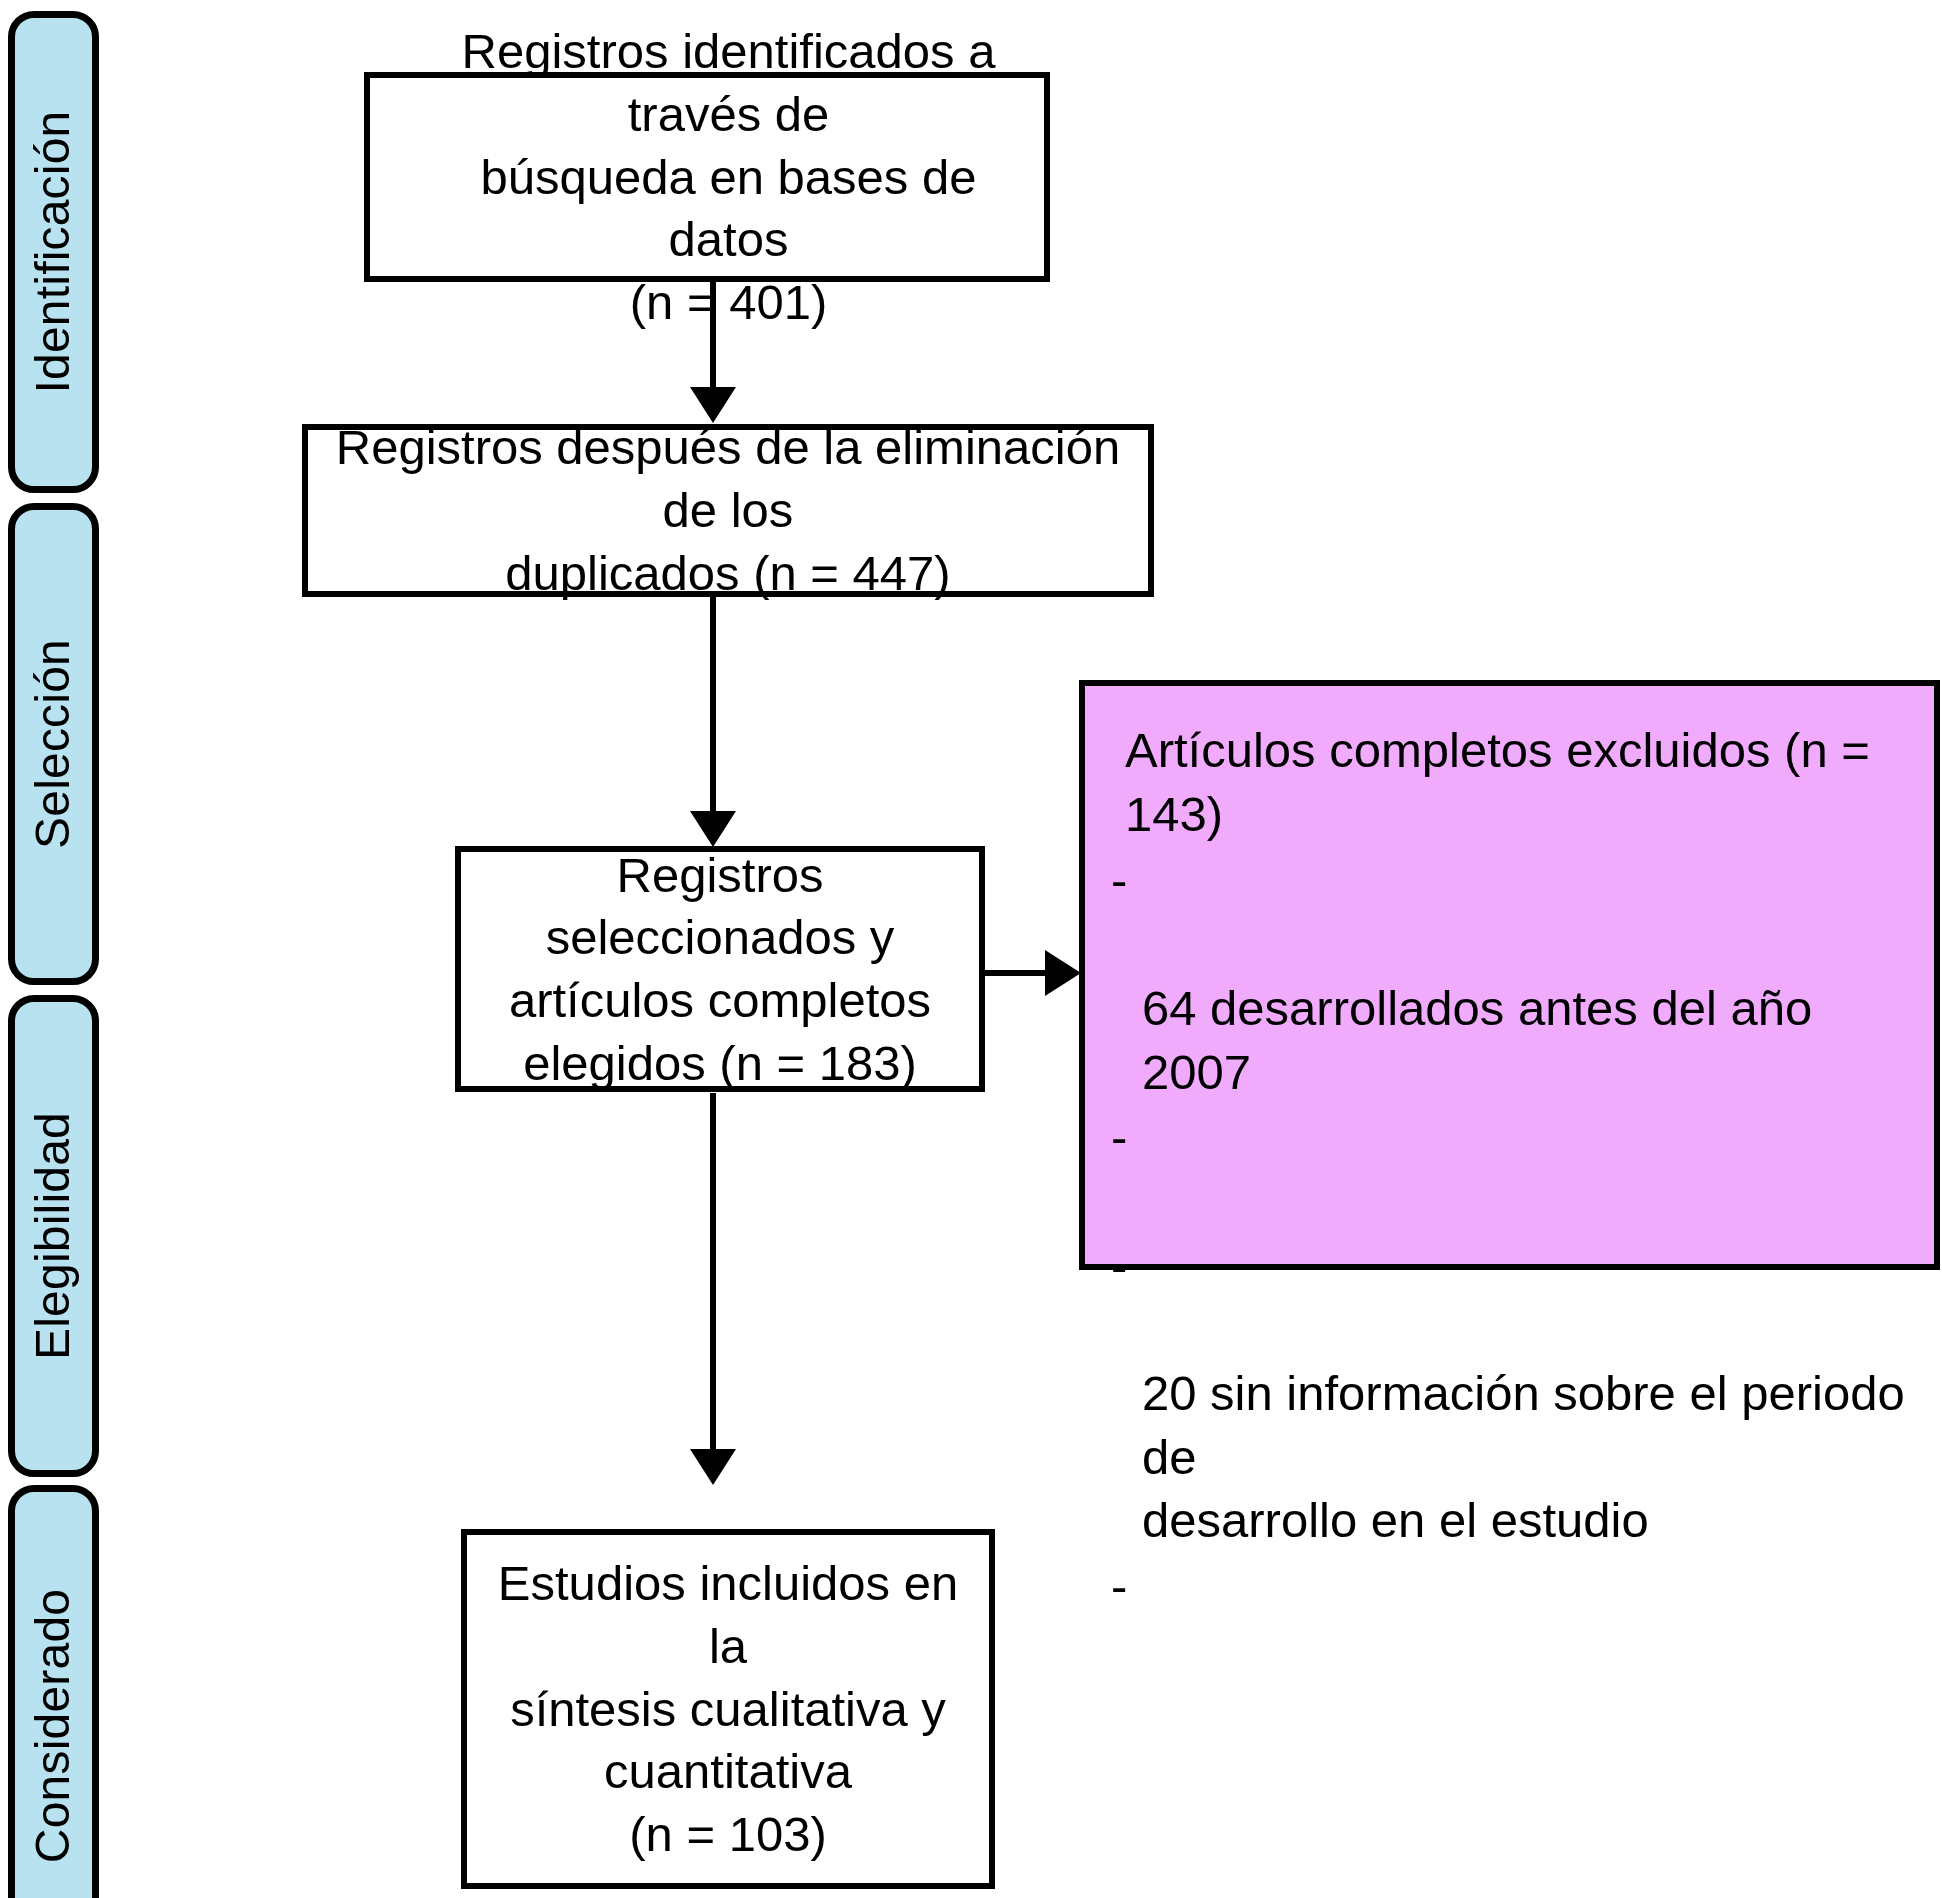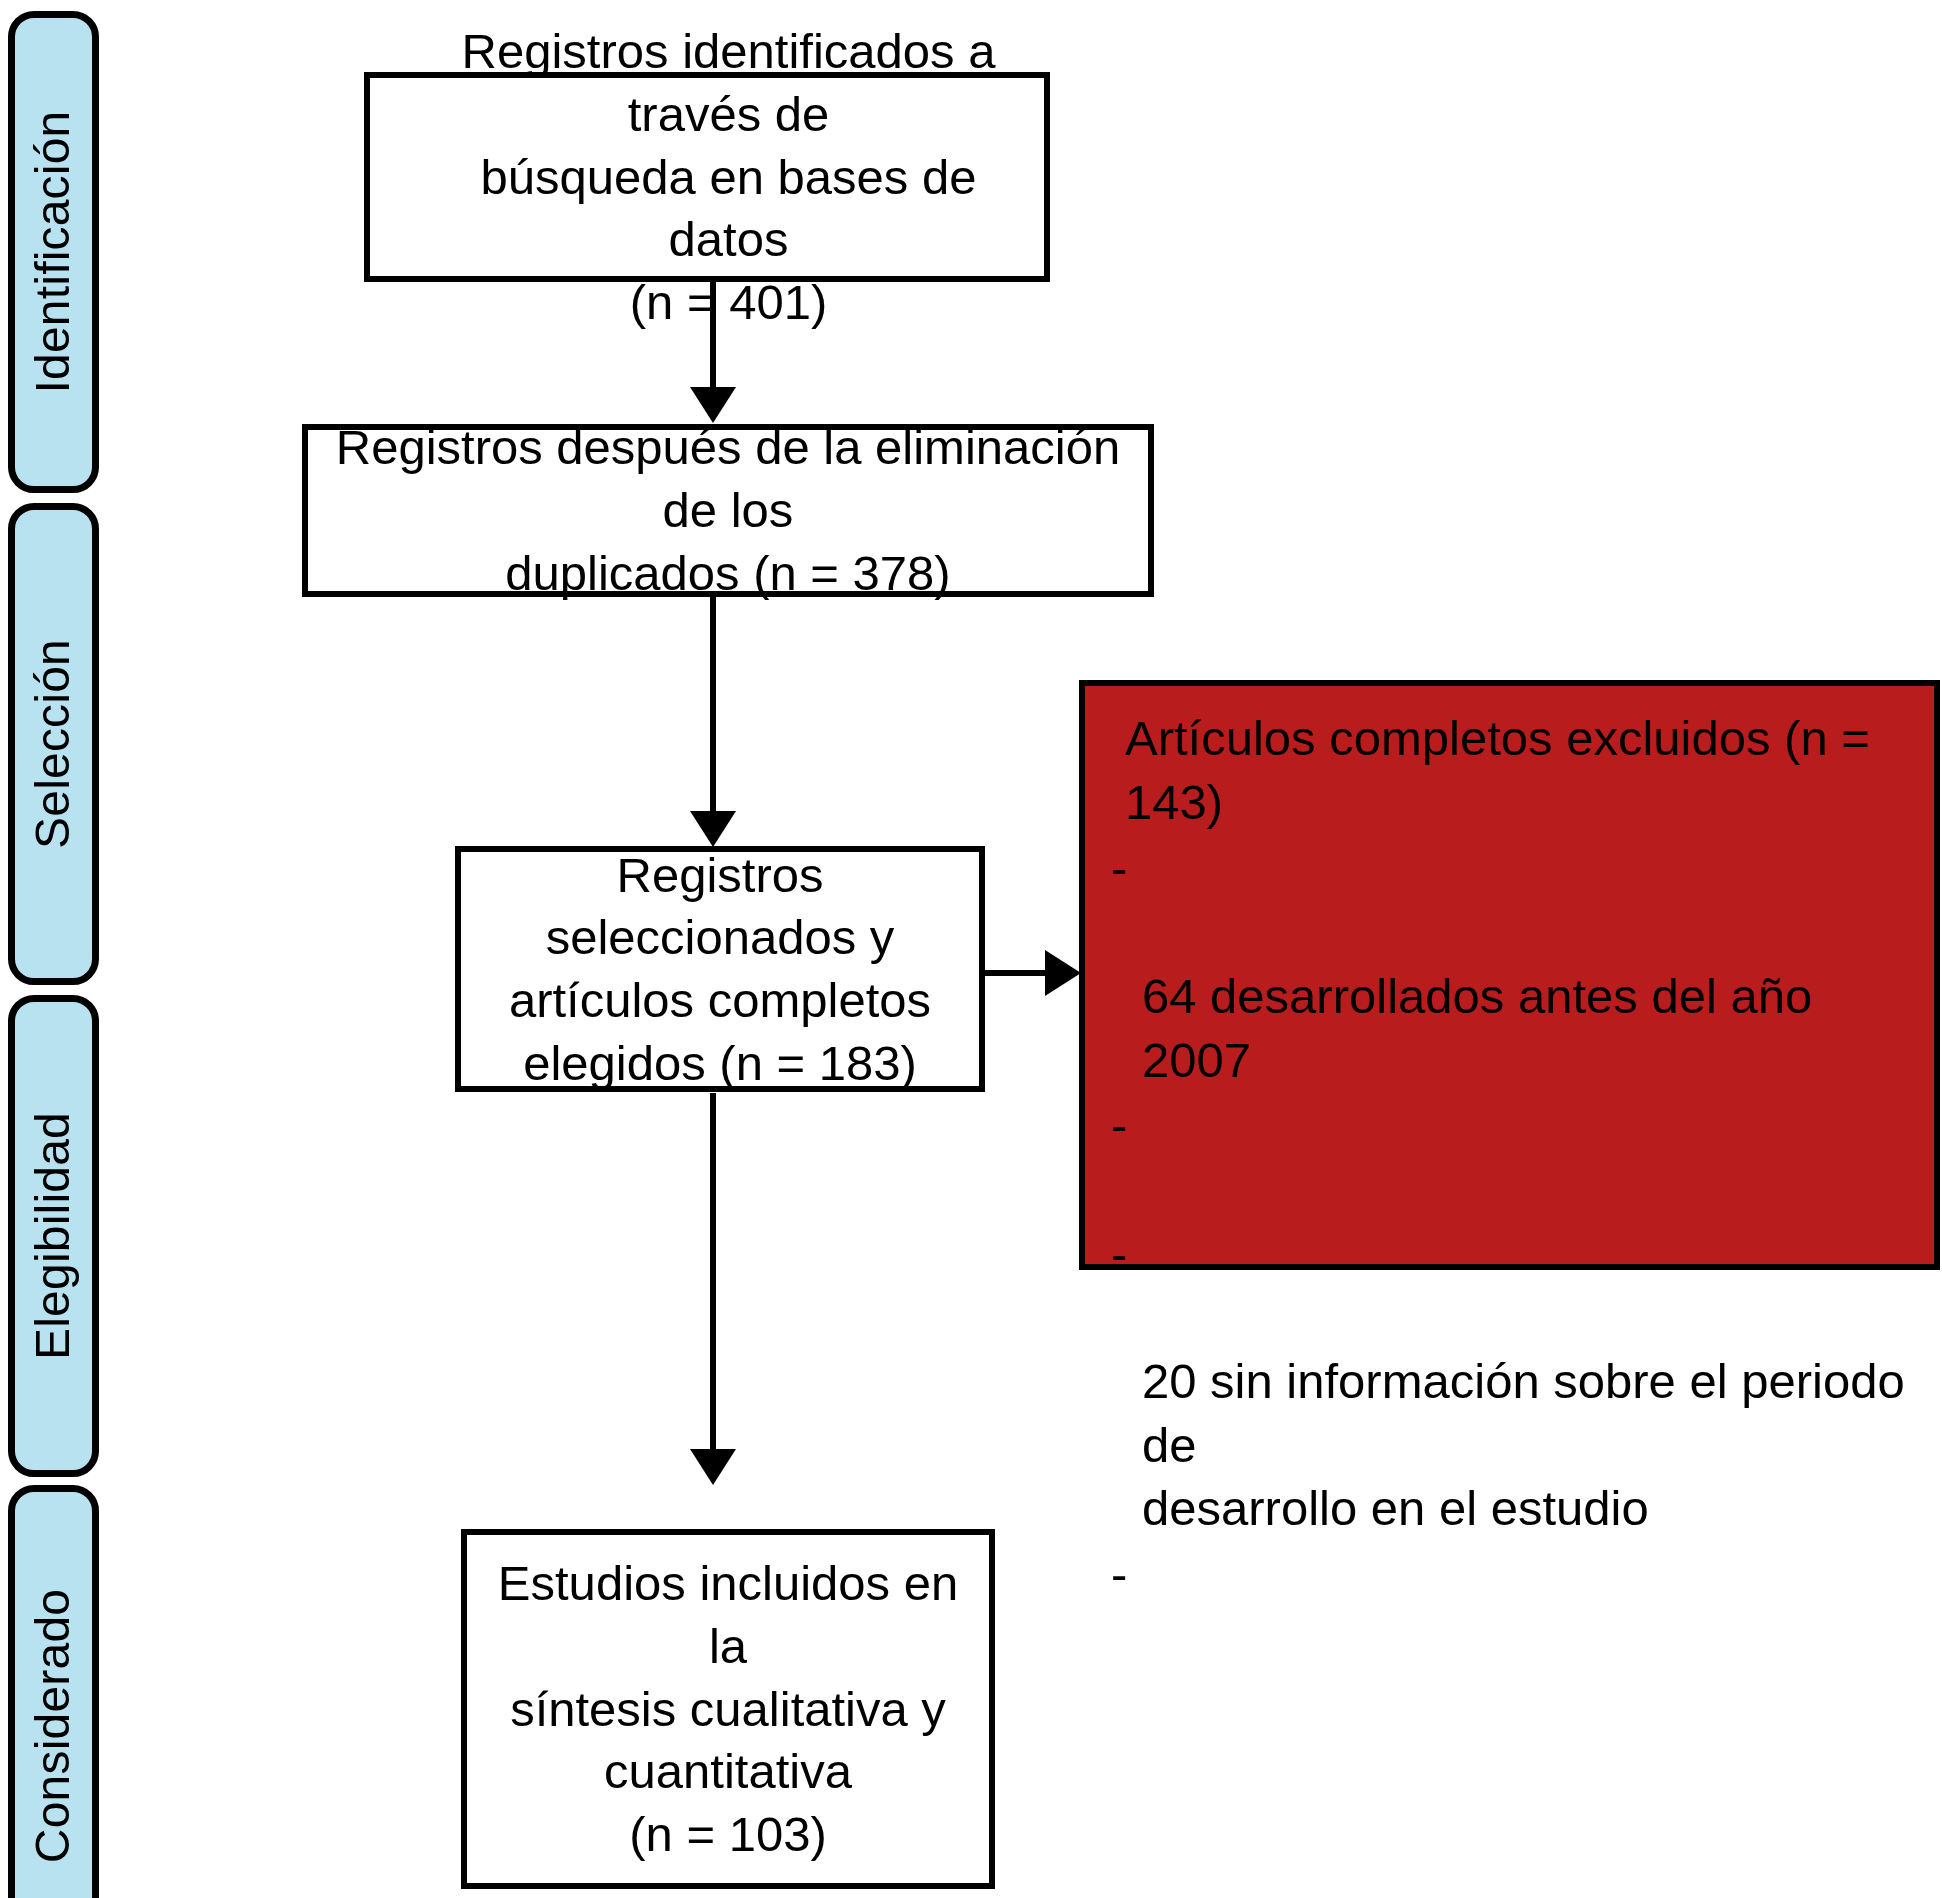--- a/index.html
+++ b/index.html
@@ -51,24 +51,24 @@
     font-size: 49px;
     line-height: 1.28;
     color: #000000;
     padding: 0 11px;
     white-space: pre-line;
   }
 
   
   .exclusion-box {
     position: absolute;
-    background: #b91c1c;
+    background: #f0abfc;
     border: 6.2px solid #000000;
     box-sizing: border-box;
-    padding: 21px 23px 23px 26px;
+    padding: 33px 23px 23px 26px;
   }
   .exclusion-title {
     font-size: 49px;
     line-height: 1.30;
     color: #000000;
     margin: 0 0 3.1px 14px;
     white-space: pre-line;
   }
   .exclusion-list {
     list-style: none;
@@ -143,21 +143,21 @@
     <div class="box-text">Registros identificados a través de
 búsqueda en bases de datos
 (n = 401)</div>
   </div>
 
   <div class="v-line" style="left:710px; top:282px; height:108px;"></div>
   <div class="arrow-down" style="left:690px; top:387px;"></div>
 
   <div class="flow-box" style="left:302px; top:424px; width:852px; height:173px;">
     <div class="box-text">Registros después de la eliminación de los
-duplicados (n = 378)</div>
+duplicados (n = 447)</div>
   </div>
 
   <div class="v-line" style="left:710px; top:597px; height:217px;"></div>
   <div class="arrow-down" style="left:690px; top:811px;"></div>
 
   <div class="flow-box" style="left:455px; top:846px; width:530px; height:246px;">
     <div class="box-text">Registros seleccionados y
 artículos completos
 elegidos (n = 183)</div>
   </div>

